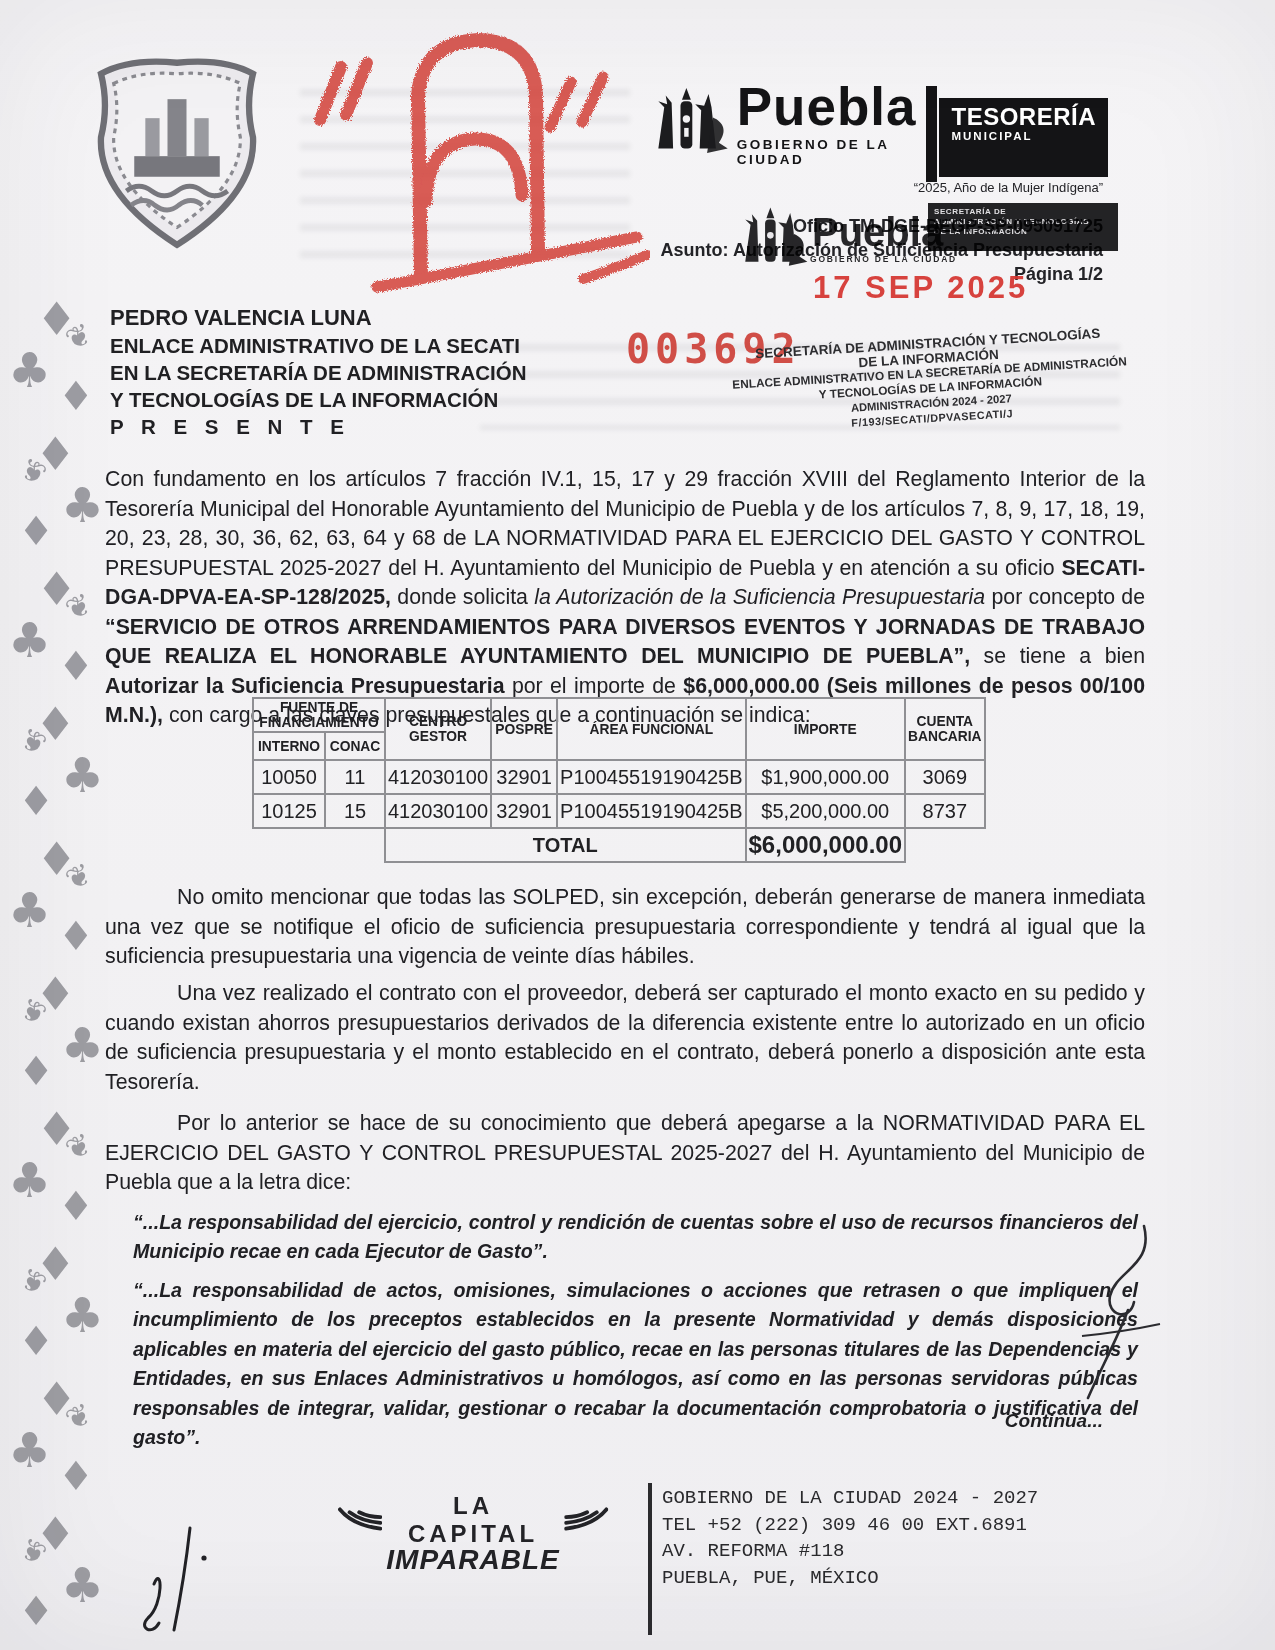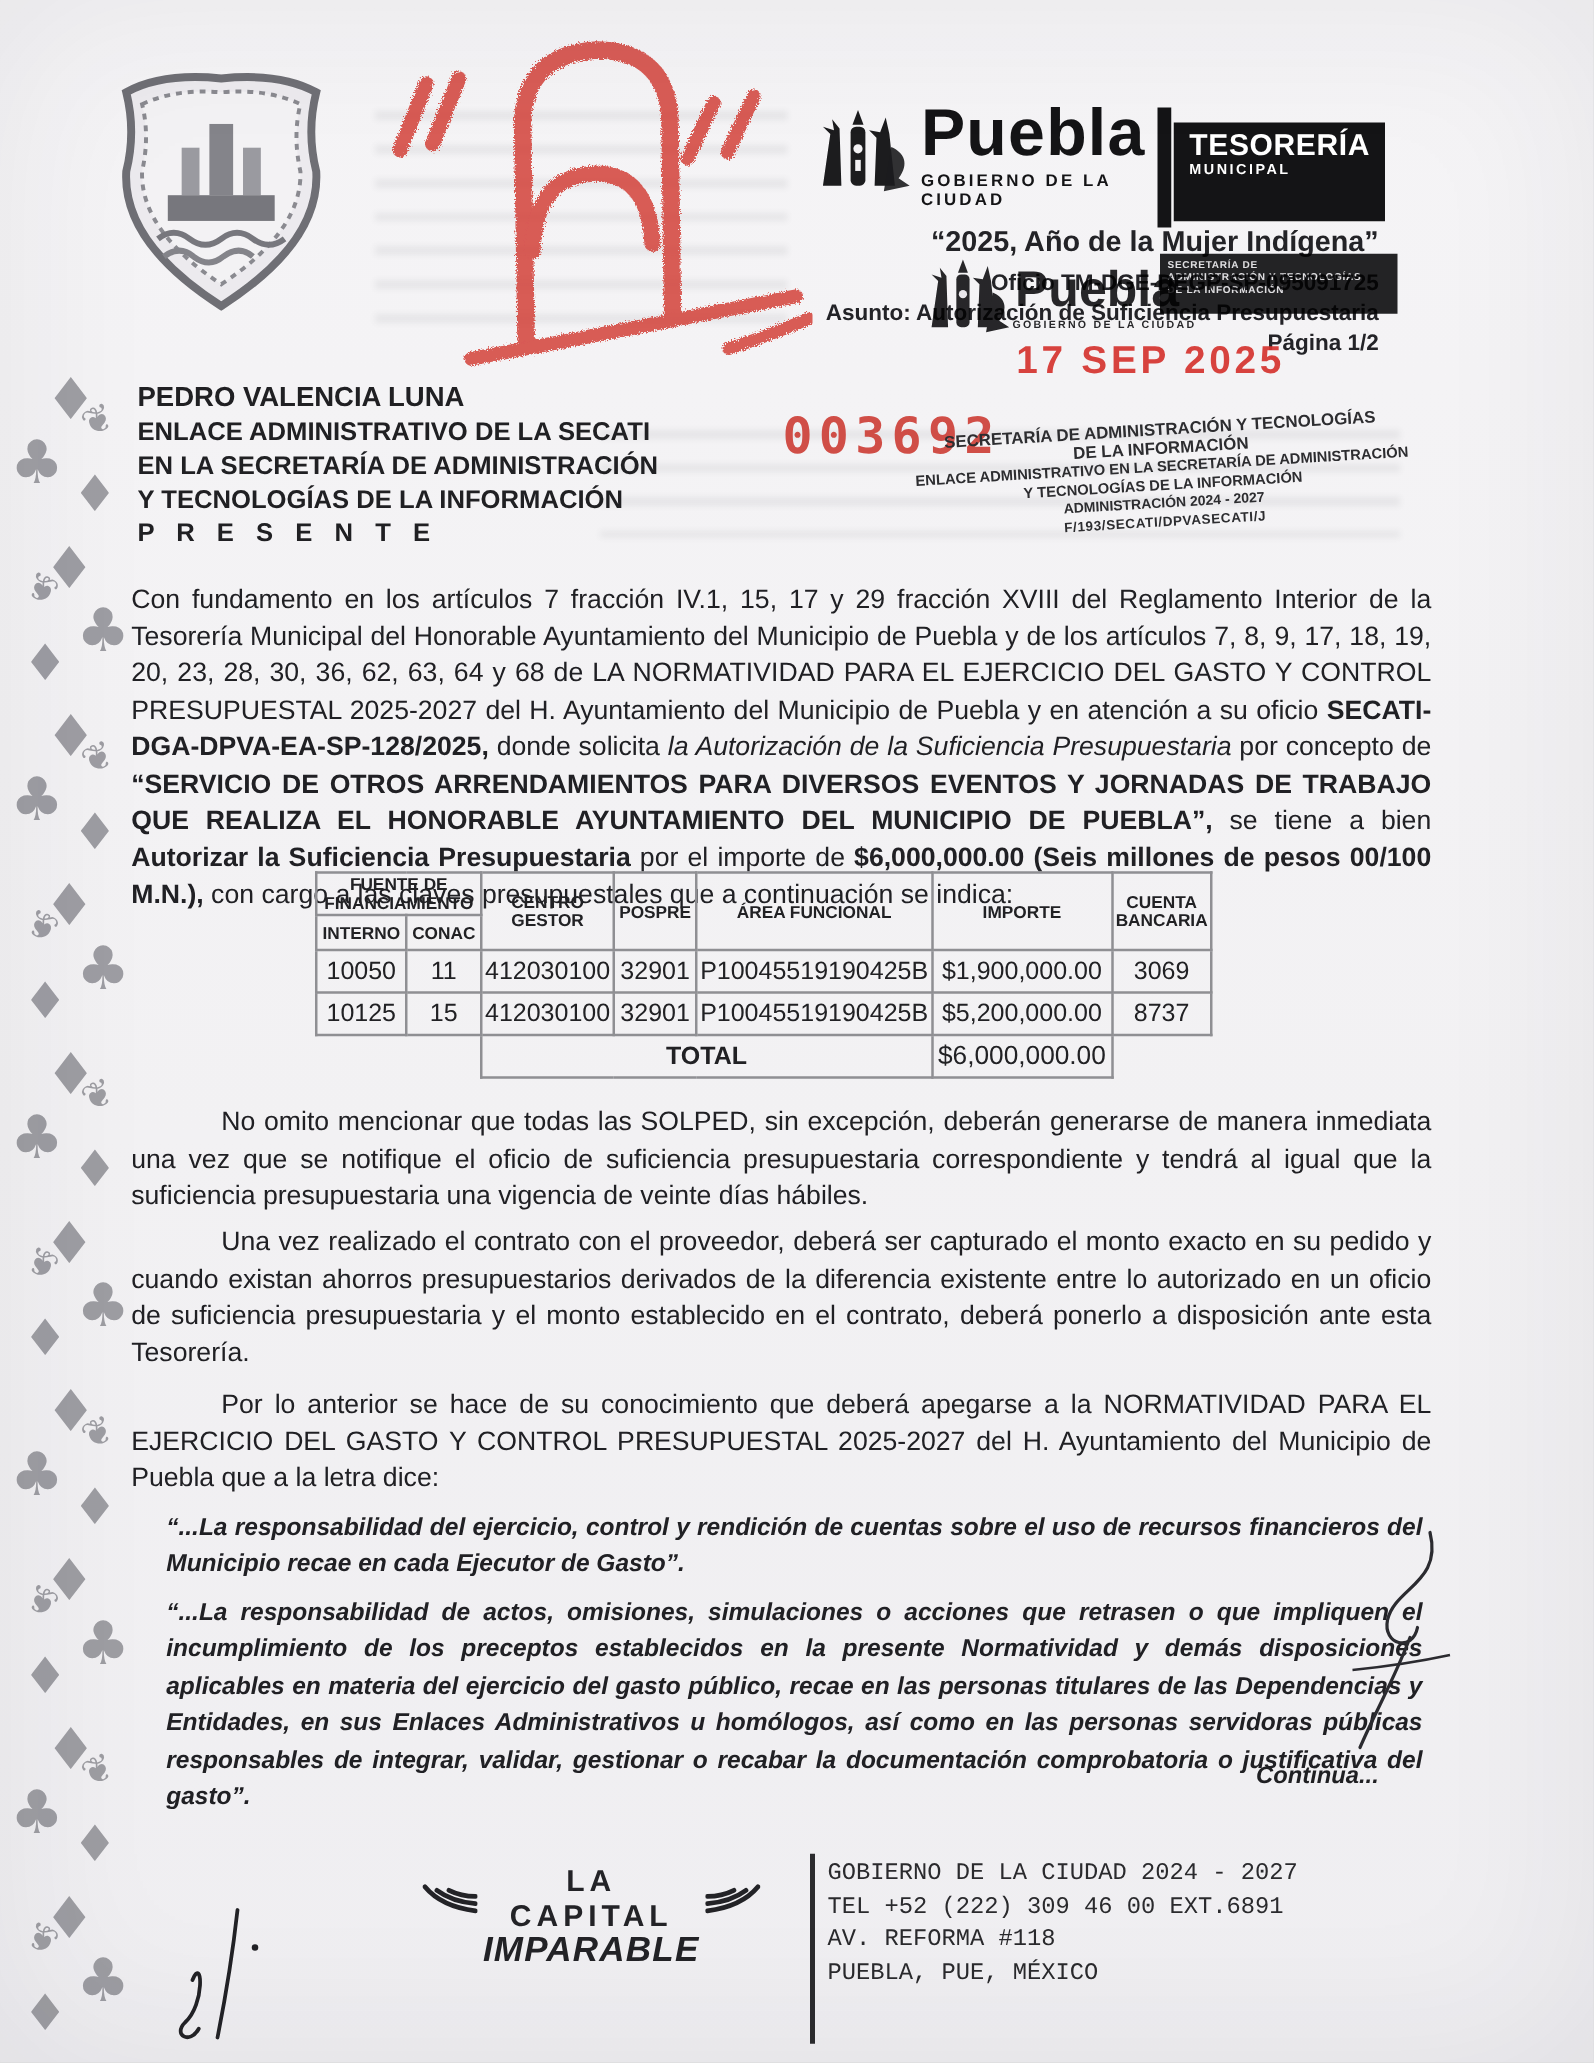--- a/index.html
+++ b/index.html
@@ -29,21 +29,21 @@
   .brand{left:648px;top:72px;width:460px;height:125px;display:flex;align-items:flex-start;}
   .brand-word{margin-left:6px;margin-top:8px;}
   .brand-word .wm{font-size:53px;font-weight:700;letter-spacing:1px;color:#141416;line-height:1;}
   .brand-word .tg{font-size:13.5px;font-weight:700;letter-spacing:2.5px;color:#141416;margin-top:4px;}
   .dept{display:flex;margin-left:10px;margin-top:26px;}
   .dept-bar{width:11px;height:96px;background:#141416;margin-top:-12px;}
   .dept-box{background:#141416;color:#fff;padding:7px 12px 24px;height:48px;margin-left:2px;}
   .dept-box .d1{font-size:24px;font-weight:700;letter-spacing:.5px;line-height:1;}
   .dept-box .d2{font-size:11.5px;font-weight:700;letter-spacing:2px;margin-top:1px;}
 
-  .slogan{right:172px;top:180px;font-size:23px;font-weight:700;color:#232327;}
+  .slogan{right:172px;top:180px;font-size:13px;font-weight:400;color:#232327;}
   .oficio-block{right:172px;top:214px;text-align:right;font-weight:700;font-size:18px;line-height:24px;color:#232327;}
 
   
   .stamp-logo{left:736px;top:202px;display:flex;align-items:center;opacity:.94;mix-blend-mode:multiply;}
   .stamp-logo .wm{font-size:40px;font-weight:700;color:#1a1a1c;line-height:1;margin-left:2px;}
   .stamp-logo .tg{font-size:8.5px;font-weight:700;letter-spacing:1.8px;color:#1a1a1c;margin-top:2px;}
   .stamp-box{left:928px;top:203px;width:178px;height:40px;background:#1b1b1d;color:#e9e9ea;
         font-size:8px;font-weight:700;letter-spacing:.6px;padding:4px 6px;line-height:10px;
         mix-blend-mode:multiply;opacity:.96;}
 
@@ -69,21 +69,21 @@
   .continua{right:172px;top:1410px;font-size:19px;font-weight:700;font-style:italic;}
 
   
   .ptable{position:absolute;left:252px;top:697px;border-collapse:collapse;table-layout:fixed;
         font-family:"Liberation Sans",sans-serif;color:#212124;}
   .ptable th,.ptable td{border:2px solid #8f8f93;text-align:center;vertical-align:middle;padding:1px 2px;}
   .ptable th{font-size:13.8px;font-weight:700;line-height:15px;}
   .ptable td{font-size:20px;height:30px;}
   .ptable .nob{border:none;background:transparent;}
   .ptable .tot{font-weight:700;font-size:20px;}
-  .ptable .totv{font-weight:400;font-size:21px;margin-left:46px;}
+  .ptable .totv{font-weight:700;font-size:24px;margin-left:46px;}
 
   
   .capital{left:338px;top:1492px;width:270px;text-align:center;color:#232327;}
   .capital .row1{display:flex;align-items:center;justify-content:center;gap:4px;}
   .capital .lc{font-size:24px;font-weight:700;letter-spacing:4px;}
   .capital .imp{font-size:28px;font-weight:700;letter-spacing:1px;line-height:1;margin-top:-2px;font-style:italic;}
   .fdivider{left:648px;top:1483px;width:4px;height:152px;background:#2b2b2e;}
   .contact{left:662px;top:1485px;font-family:"Liberation Mono",monospace;font-size:19px;
         line-height:26.5px;color:#2a2a2d;}
 </style>

